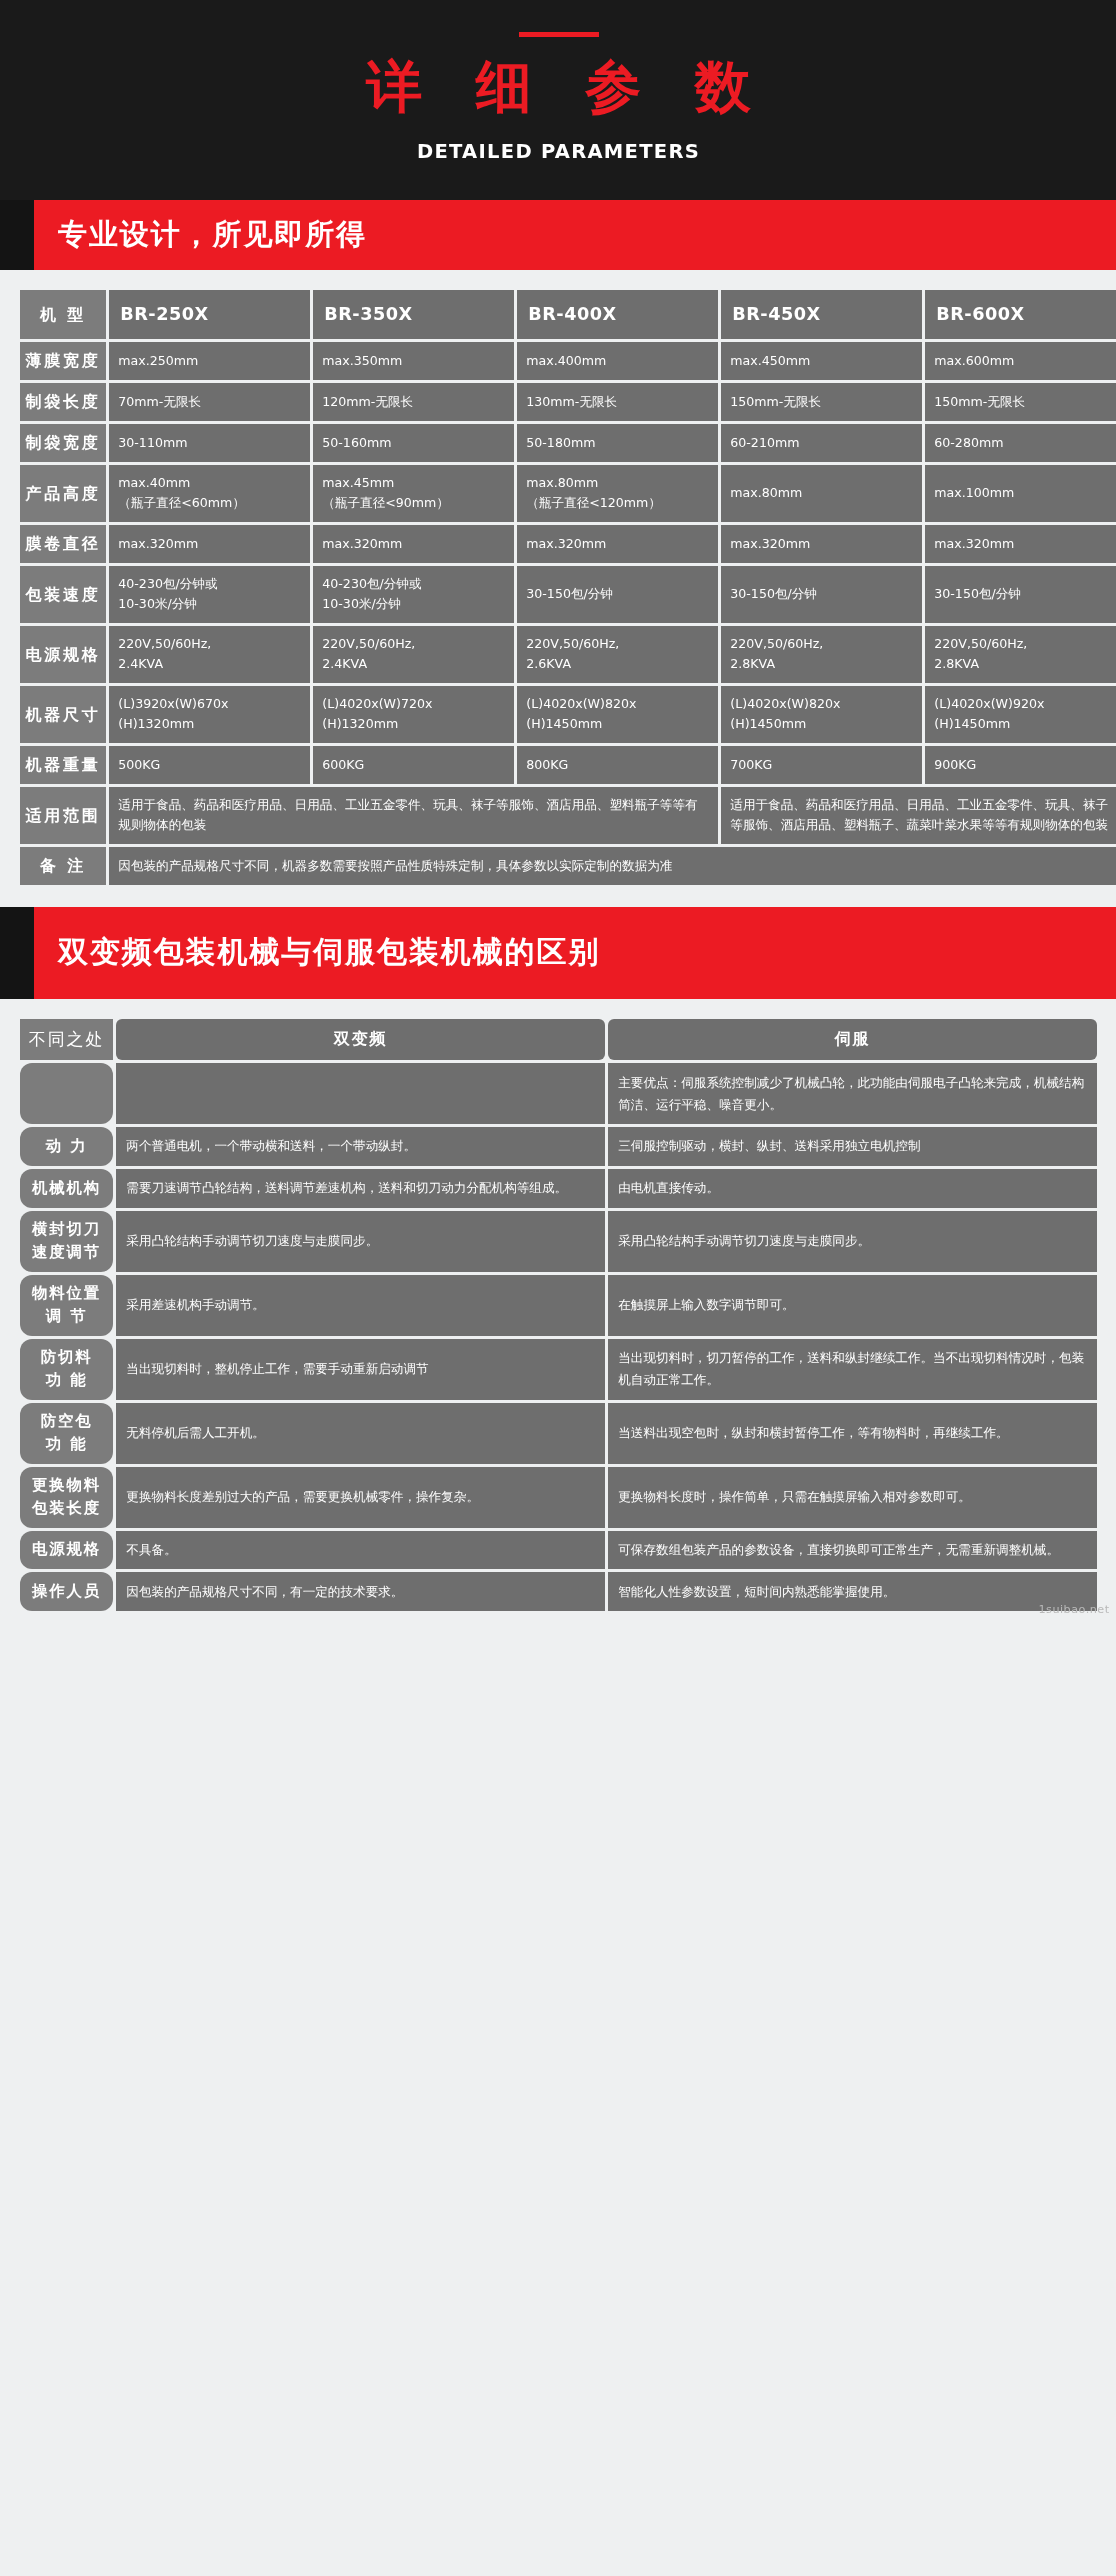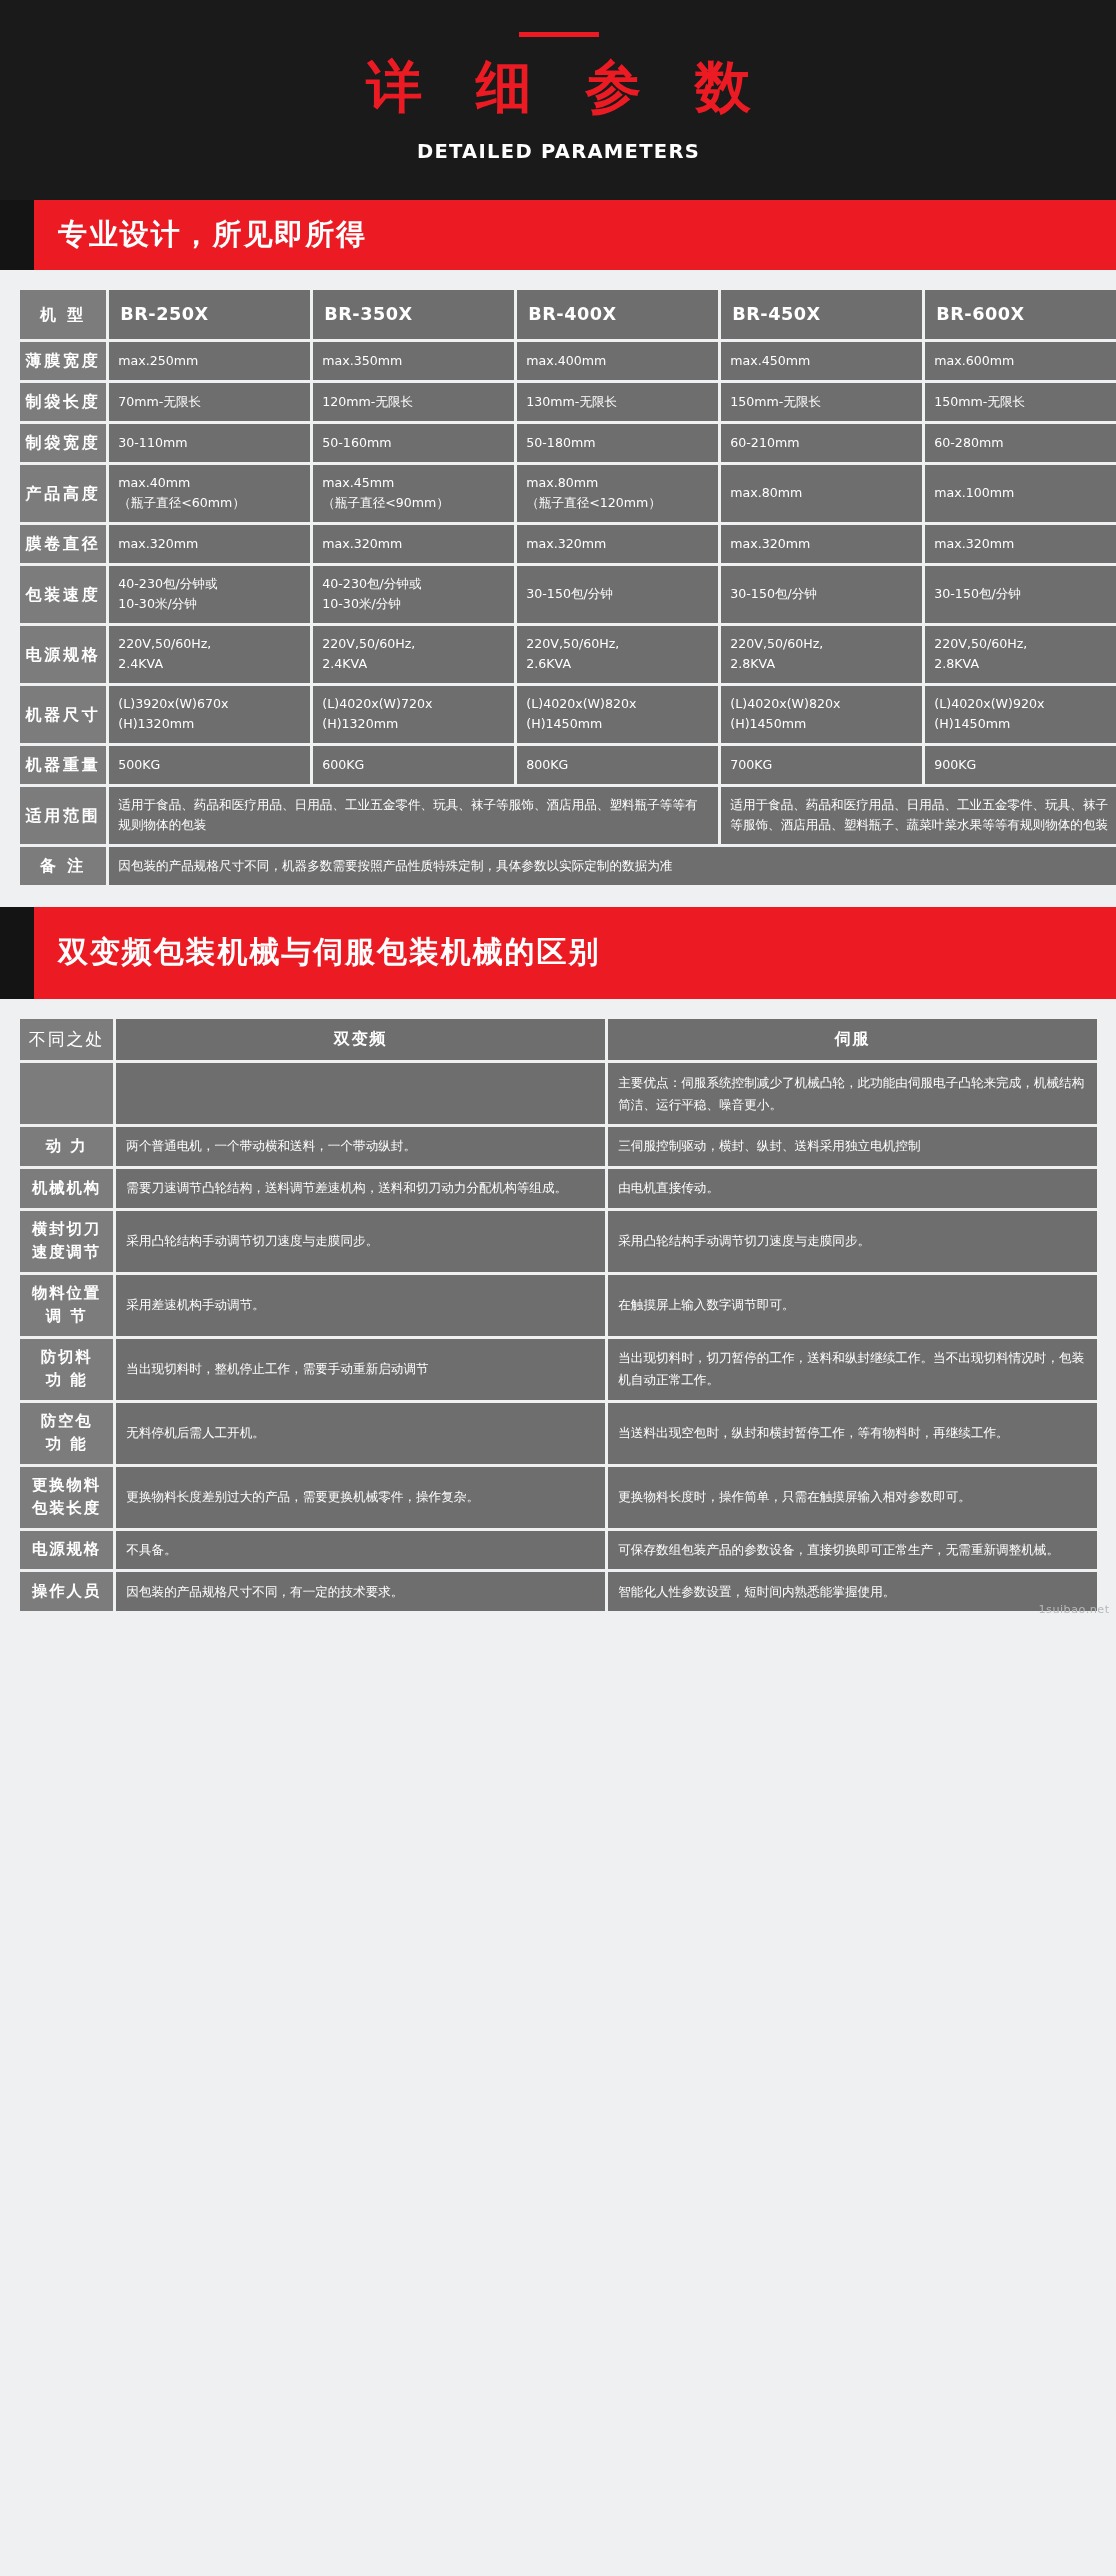--- a/index.html
+++ b/index.html
@@ -104,26 +104,27 @@
   }
   .cell.mid { vertical-align: middle; }
 
   
   .diff-head-label {
     background: #7c7c7c; color: #fff; font-size: 17px; font-weight: normal;
     text-align: center; letter-spacing: 1.9px; padding: 9.3px 3.7px; width: 93px;
   }
   .diff-head {
     background: #6e6e6e; color: #fff; font-size: 16px; font-weight: bold;
-    text-align: center; padding: 9.3px 5.6px; letter-spacing: 1.9px;
+    text-align: center; padding: 9.3px 5.6px; letter-spacing: 1.9px; border-radius: 6px;
   }
   .diff-label {
     background: #7c7c7c; color: #fff; font-size: 15.4px; font-weight: bold;
     text-align: center; letter-spacing: 1.9px; width: 93px; padding: 7.4px 3.7px;
     line-height: 1.5;
+    border-radius: 12px;
   }
   .diff-cell {
     background: #6e6e6e; color: #fff; font-size: 12.6px; line-height: 1.75;
     padding: 8.4px 10.2px;
   }
   .diff-cell.empty { height: 56px; }
 
   .watermark {
     position: absolute;
     right: 7.4px;

